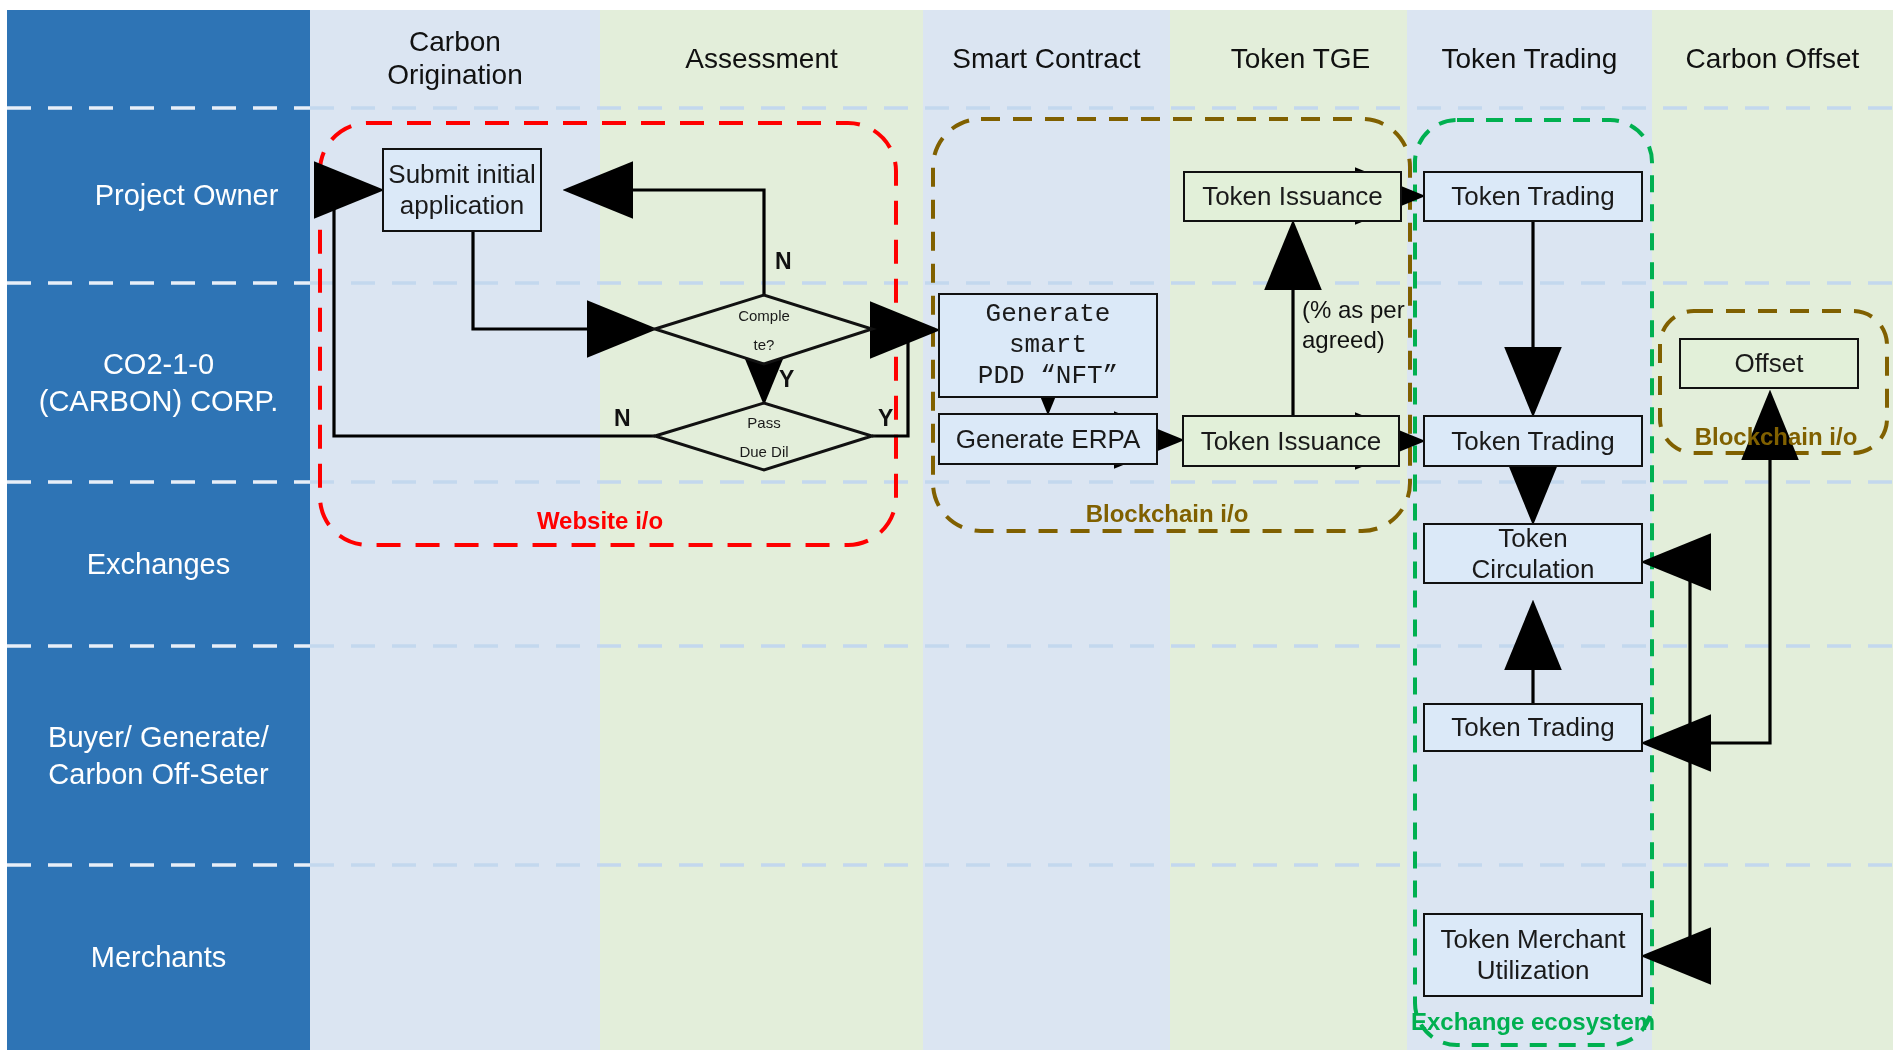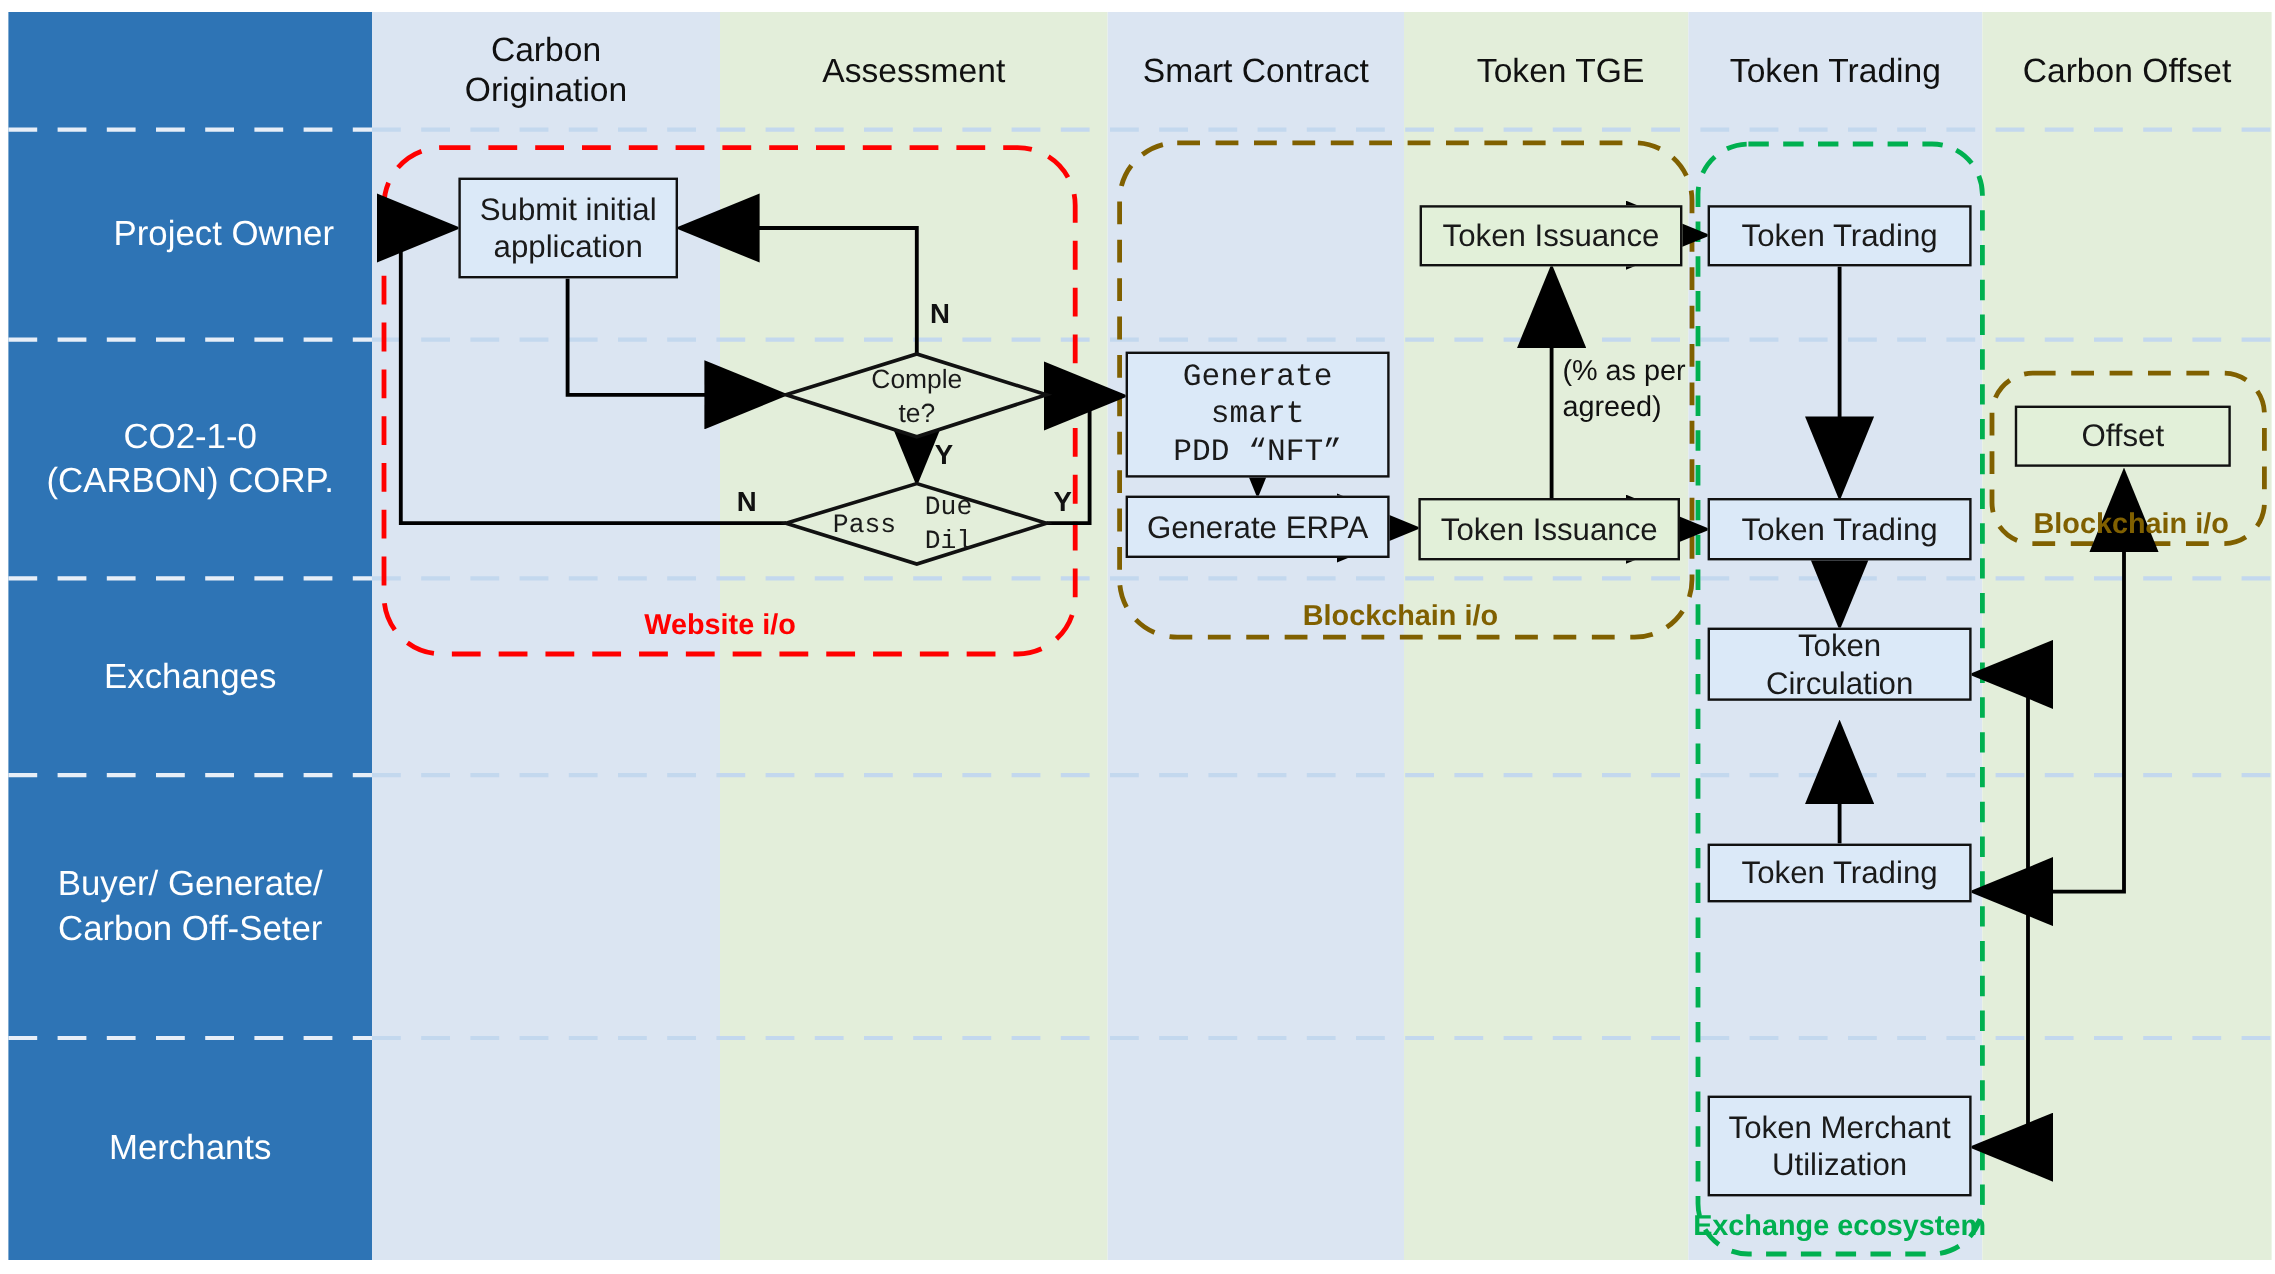--- a/index.html
+++ b/index.html
@@ -11,21 +11,21 @@
   #sidebar{position:absolute;left:7px;top:10px;width:303px;height:1040px;background:#2E74B5;}
   .colhead{position:absolute;top:12px;height:92px;display:flex;align-items:center;justify-content:center;
            text-align:center;font-size:28px;line-height:33px;color:#111;}
   .lanecell{position:absolute;left:7px;width:303px;display:flex;align-items:center;justify-content:center;
             text-align:center;color:#ffffff;font-size:29px;line-height:37px;}
   .node{position:absolute;border:2.5px solid #111;display:flex;align-items:center;justify-content:center;
         text-align:center;font-size:26px;line-height:31px;box-sizing:border-box;}
   .node.bluefill{background:#dbe9f8;}
   .node.greenfill{background:#e2f0d9;}
   .dtext{position:absolute;display:flex;align-items:center;justify-content:center;text-align:center;
-         font-size:22px;line-height:28px;}
+         font-size:15px;line-height:28px;}
   .elabel{position:absolute;font-size:23px;font-weight:bold;color:#111;}
   .note{position:absolute;font-size:24px;line-height:30px;color:#111;}
   .grouplabel{position:absolute;width:260px;text-align:center;font-size:24px;font-weight:bold;}
   .red{color:#FF0000;}
   .olive{color:#806000;}
   .grn{color:#00B050;}
   svg{position:absolute;left:0;top:0;}
 </style>
 </head>
 <body>
@@ -169,26 +169,26 @@
     <g stroke="#111" stroke-width="3" fill="#e3eeda">
       <polygon points="655,329 764,295 872,329 764,364"></polygon>
       <polygon points="655,436 764,403 872,436 764,470"></polygon>
     </g>
   </svg>
 
   <div class="dtext" style="left:694px;top:301px;width:140px;height:58px;flex-direction:column;line-height:29px;">
     <span>Comple</span>
       <span>te?</span>
   </div>
-  <div class="dtext" style="left:694px;top:408px;width:140px;height:58px;flex-direction:row;line-height:29px;font-family:Liberation Mono, monospace;">
+  <div class="dtext" style="left:694px;top:408px;width:140px;height:58px;flex-direction:column;line-height:29px;">
     <span>Pass</span>
       <span>Due Dil</span>
   </div>
 
-  <div class="node bluefill" style="left:382px;top:148px;width:183px;height:84px;flex-direction:column;">
+  <div class="node bluefill" style="left:382px;top:148px;width:160px;height:84px;flex-direction:column;">
     <span>Submit initial</span>
       <span>application</span>
   </div>
   <div class="node bluefill" style="left:938px;top:293px;width:220px;height:105px;flex-direction:column;font-family:Liberation Mono, monospace;">
     <span>Generate smart</span>
       <span>PDD “NFT”</span>
   </div>
   <div class="node bluefill" style="left:938px;top:413px;width:220px;height:52px;">
     <span>Generate ERPA</span>
   </div>

